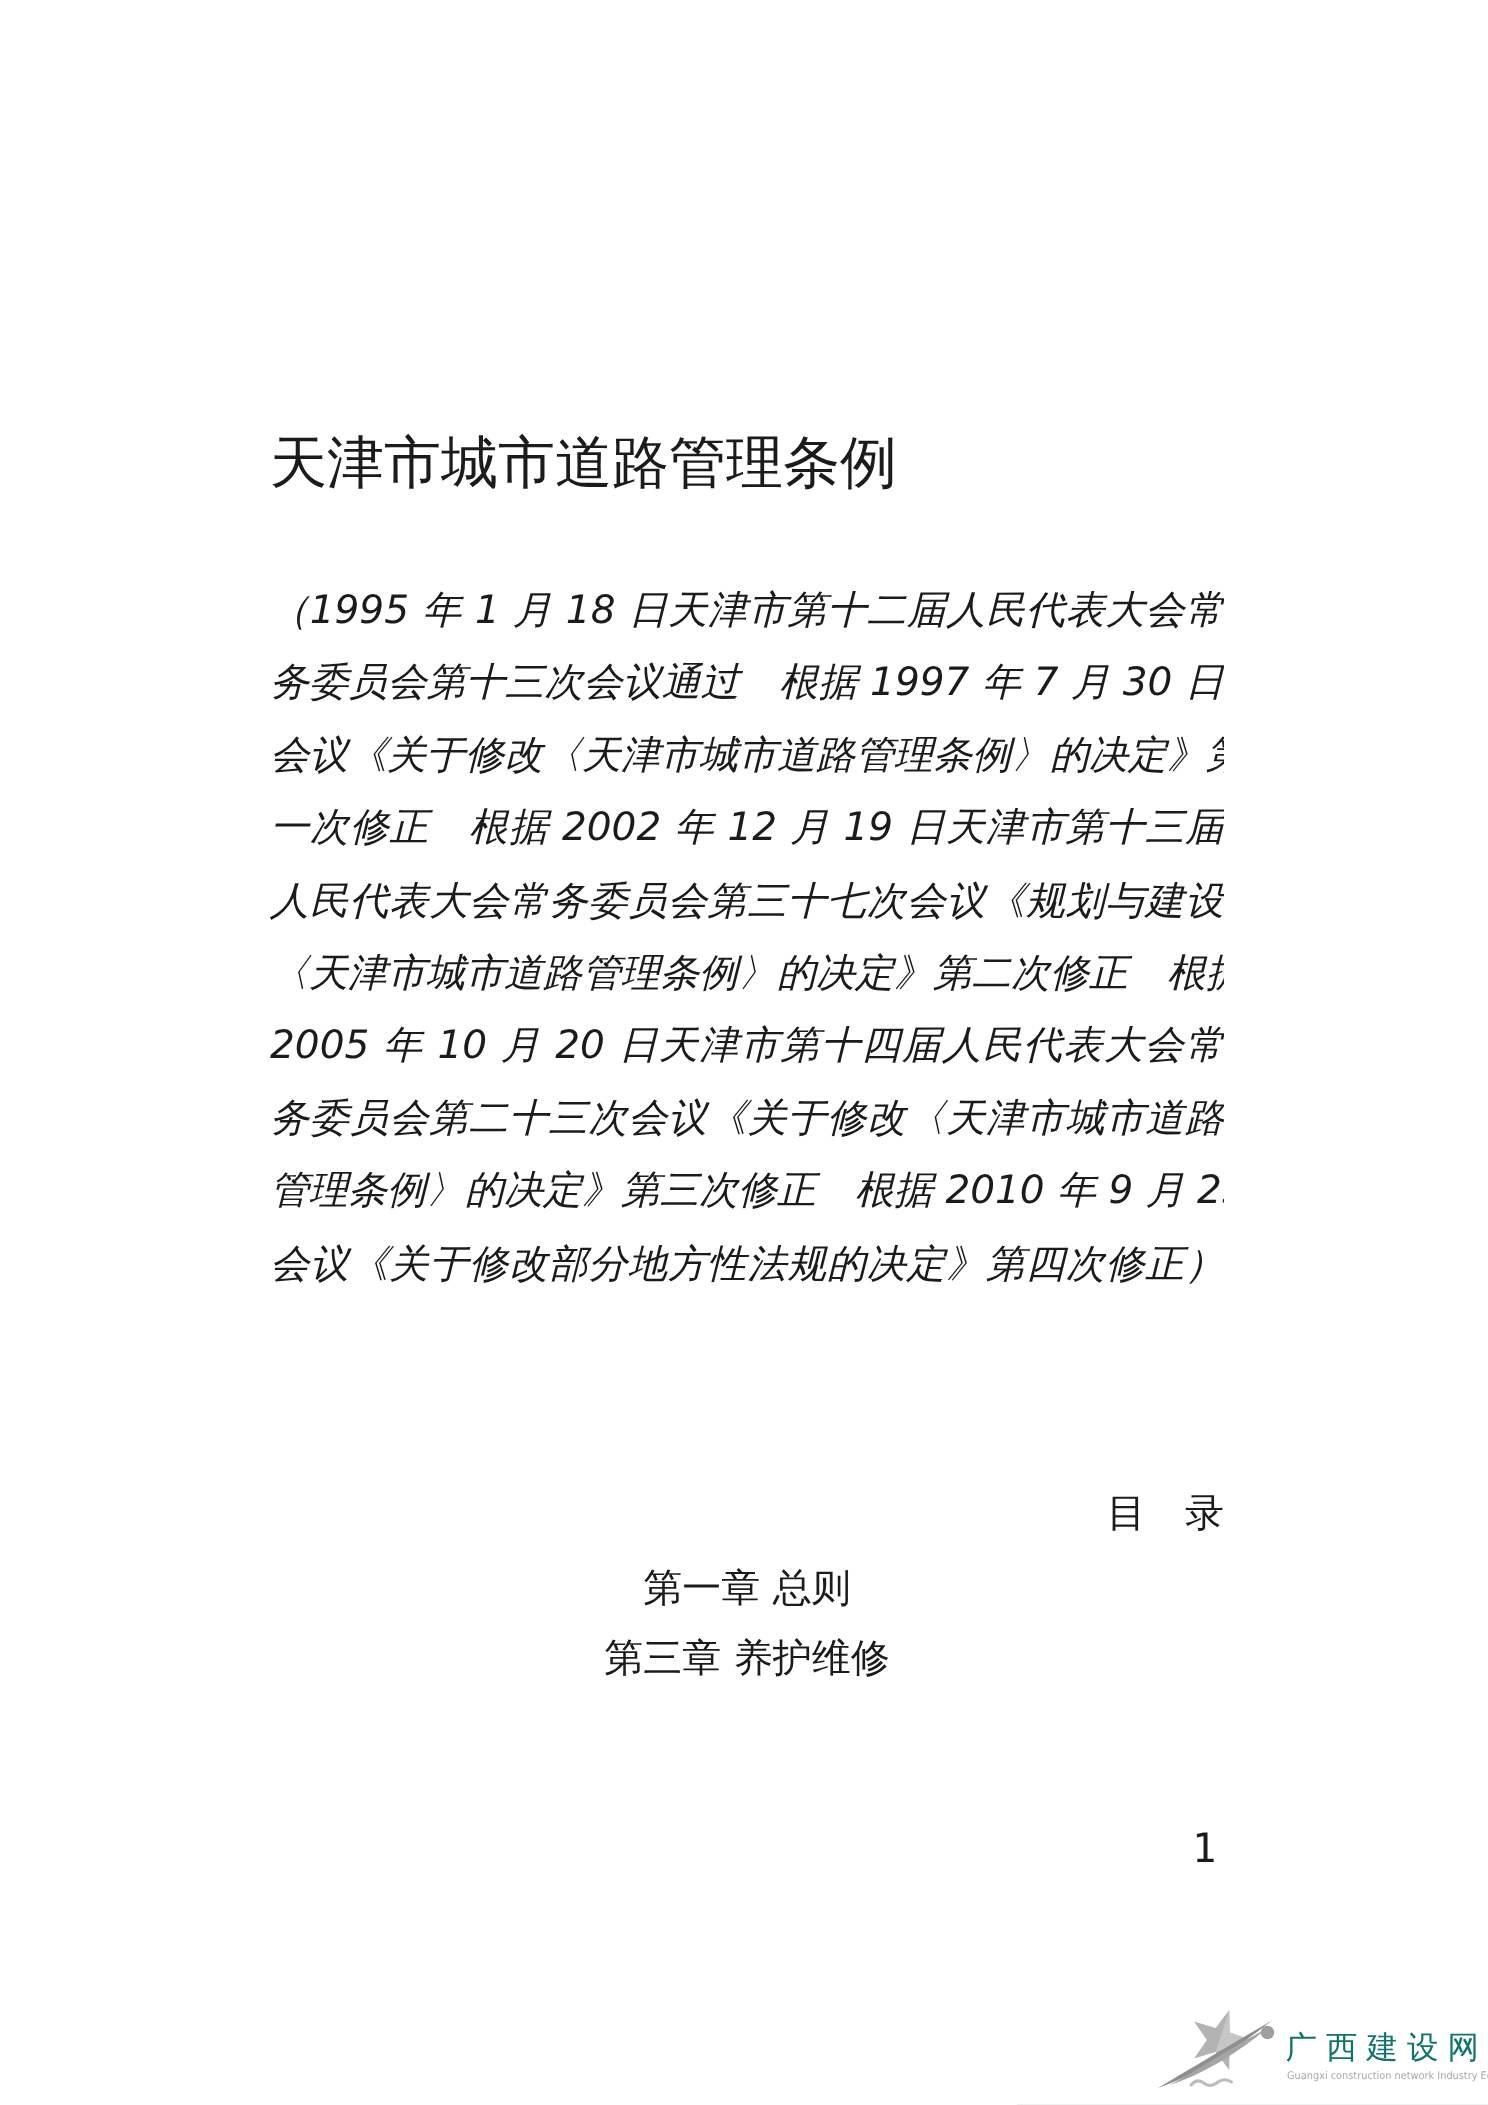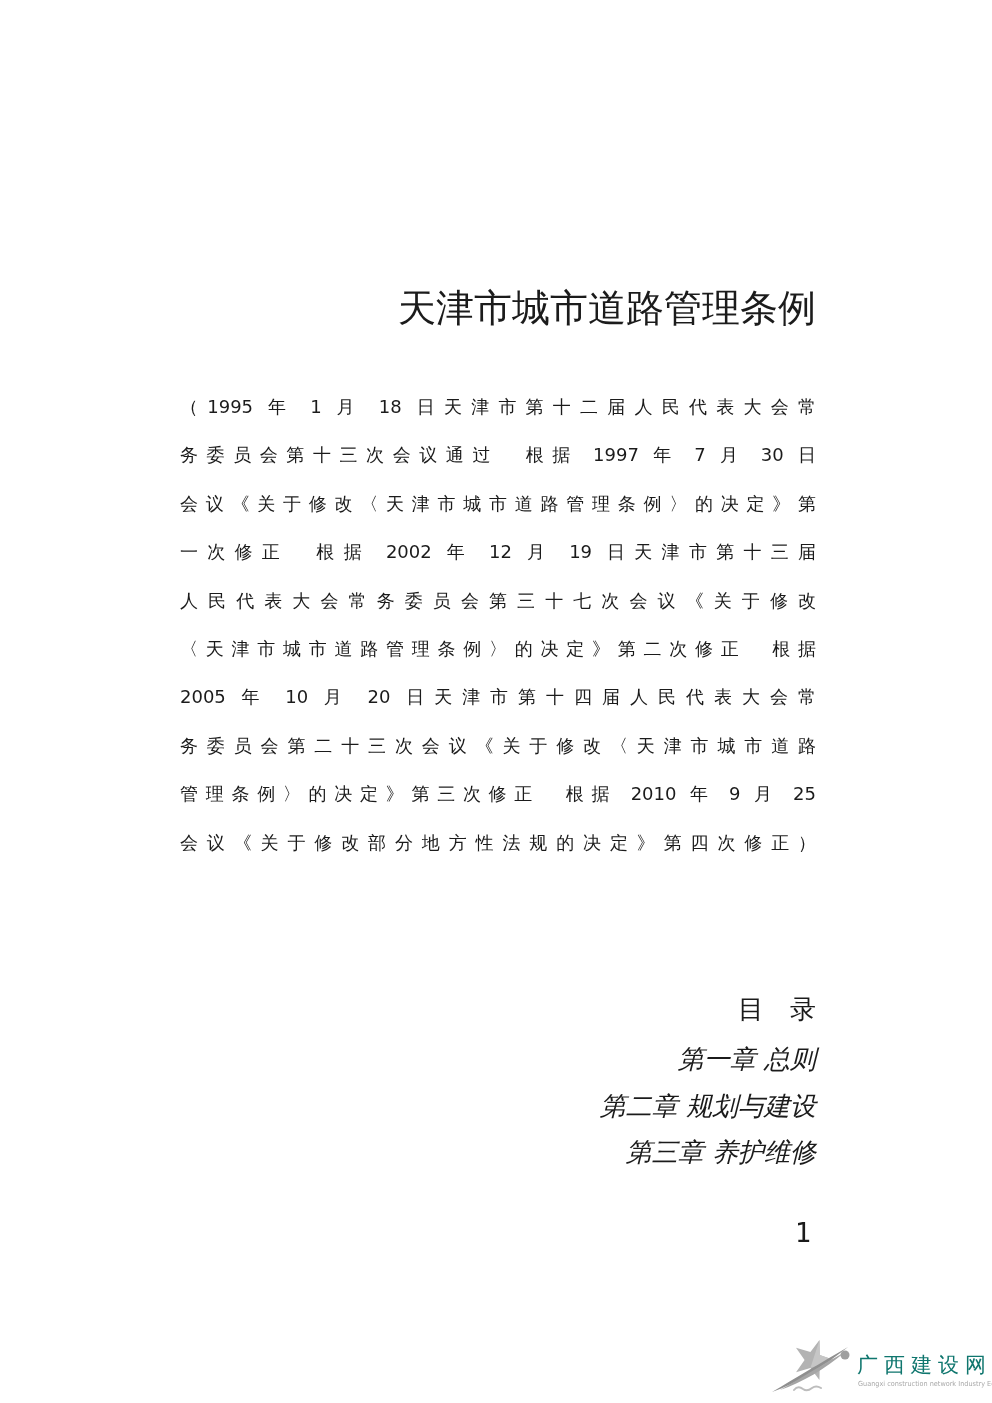--- a/index.html
+++ b/index.html
@@ -18,44 +18,45 @@
     overflow: hidden;
     color: #1b1b1b;
   }
 
   
   .doc-title {
     position: absolute;
     left: 180px;
     top: 286px;
     width: 636px;
-    text-align: right;
+    text-align: left;
     font-size: 38px;
     font-weight: 500;
     line-height: 44px;
     letter-spacing: 0px;
     white-space: nowrap;
   }
 
   
   .preamble {
     position: absolute;
     left: 180px;
     top: 383px;
     width: 636px;
   }
   .p-line {
     height: 48.4px;
     line-height: 48.4px;
-    font-size: 18px;
+    font-size: 26px;
     text-align: justify;
     text-align-last: justify;
     text-justify: inter-ideograph;
     overflow: hidden;
     white-space: nowrap;
+    font-style: italic;
   }
 
   
   .toc-heading {
     position: absolute;
     left: 180px;
     top: 993px;
     width: 636px;
     text-align: right;
     font-size: 26px;
@@ -64,23 +65,22 @@
   .toc-items {
     position: absolute;
     left: 180px;
     top: 1036px;
     width: 636px;
   }
   .toc-item {
     height: 46.6px;
     line-height: 46.6px;
     font-size: 26px;
-    text-align: right;
+    text-align: center;
     white-space: nowrap;
-    font-style: italic;
   }
 
   
   .page-number {
     position: absolute;
     left: 180px;
     top: 1218px;
     width: 631px;
     text-align: right;
     font-size: 27px;
@@ -130,33 +130,32 @@
 
 <div class="page">
 
   <h1 class="doc-title">天津市城市道路管理条例</h1>
 
   <div class="preamble">
     <div class="p-line">（1995 年 1 月 18 日天津市第十二届人民代表大会常</div>
     <div class="p-line">务委员会第十三次会议通过　根据 1997 年 7 月 30 日</div>
     <div class="p-line">会议《关于修改〈天津市城市道路管理条例〉的决定》第</div>
     <div class="p-line">一次修正　根据 2002 年 12 月 19 日天津市第十三届</div>
-    <div class="p-line">人民代表大会常务委员会第三十七次会议《关于修改</div>
+    <div class="p-line">人民代表大会常务委员会第三十七次会议《规划与建设</div>
     <div class="p-line">〈天津市城市道路管理条例〉的决定》第二次修正　根据</div>
     <div class="p-line">2005 年 10 月 20 日天津市第十四届人民代表大会常</div>
     <div class="p-line">务委员会第二十三次会议《关于修改〈天津市城市道路</div>
     <div class="p-line">管理条例〉的决定》第三次修正　根据 2010 年 9 月 25</div>
     <div class="p-line">会议《关于修改部分地方性法规的决定》第四次修正）</div>
   </div>
 
   <div class="toc-heading">目　录</div>
 
   <div class="toc-items">
     <div class="toc-item">第一章 总则</div>
-    <div class="toc-item">第二章 规划与建设</div>
     <div class="toc-item">第三章 养护维修</div>
   </div>
 
   <div class="page-number">1</div>
 
   <div class="watermark">
     <svg class="wm-star" viewBox="0 0 92 64" xmlns="http://www.w3.org/2000/svg">
 
       <g transform="translate(45,26) rotate(18)">
         <path d="M0,-21 L4.9,-6.8 L20,-6.5 L8,2.6 L12.3,17 L0,8.4 L-12.3,17 L-8,2.6 L-20,-6.5 L-4.9,-6.8 Z" fill="#b3b3b3"></path>

